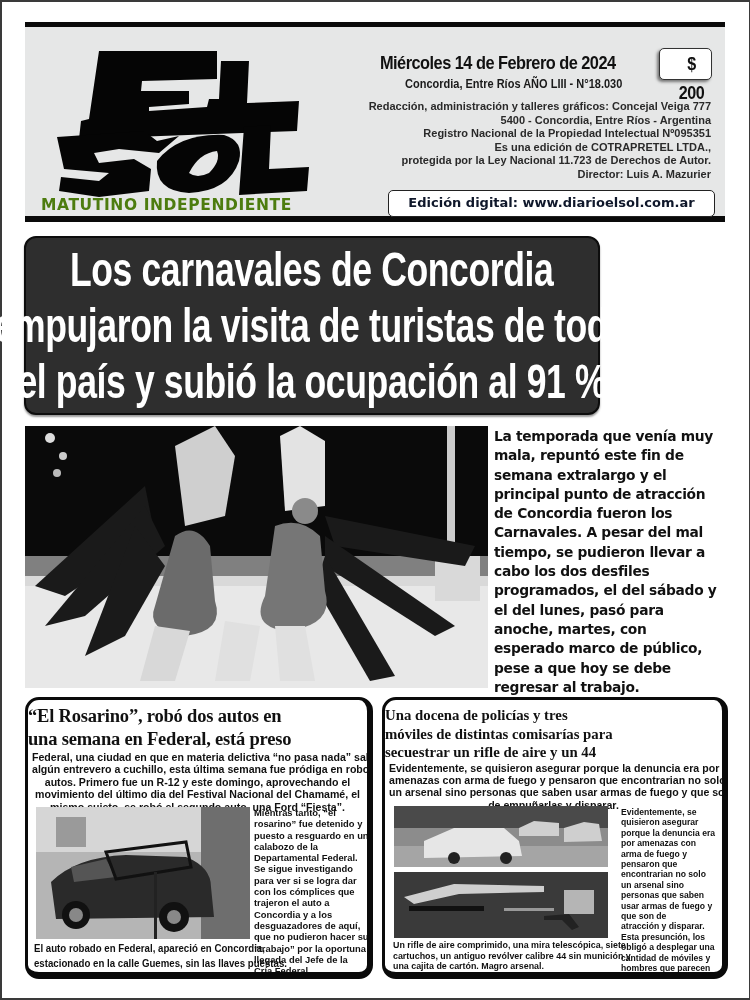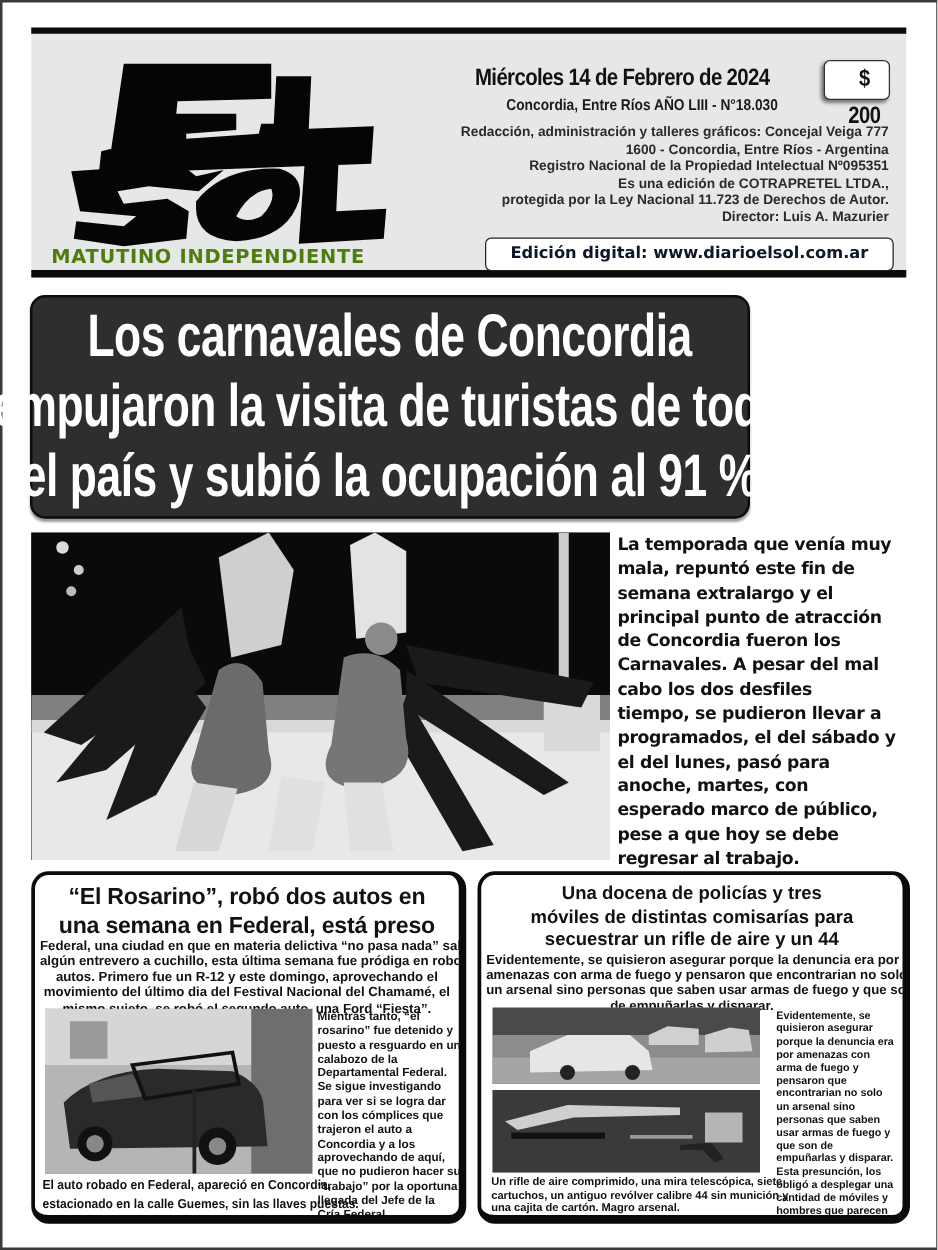--- a/index.html
+++ b/index.html
@@ -87,21 +87,21 @@
   
   .story {
     position: absolute; top: 697px; height: 282px; background: #fff;
     border: 3px solid #0a0a0a; border-right-width: 6px; border-bottom-width: 7px;
     border-radius: 14px; overflow: hidden;
   }
   .story-left { left: 25px; width: 348px; }
   .story-right { left: 382px; width: 346px; }
 
   .story-title {
-    text-align: center; font-family: Liberation Sans, sans-serif; font-weight: bold;
+    font-family: Liberation Serif, serif; font-weight: bold;
     color: #111;
   }
   .story-left .story-title { font-size: 18.5px; line-height: 23px; margin-top: 5px; letter-spacing: -0.2px; }
   .story-right .story-title { font-size: 14.8px; line-height: 18.5px; margin-top: 6px; }
   .story-title div { white-space: nowrap; }
 
   .story-intro {
     text-align: center; font-weight: bold; font-size: 10.6px; line-height: 12.4px;
     color: #111; padding: 0 4px; margin-top: 0px;
   }
@@ -159,21 +159,21 @@
     </svg>
   </div>
   <div class="tagline">MATUTINO INDEPENDIENTE</div>
 
   <div class="date-line">Miércoles 14 de Febrero de 2024</div>
   <div class="place-line">Concordia, Entre Ríos AÑO LIII - N°18.030</div>
   <div class="price-badge"><span>$ 200</span></div>
 
   <div class="credits">
     <div>Redacción, administración y talleres gráficos: Concejal Veiga 777</div>
-    <div>1600 - Concordia, Entre Ríos - Argentina</div>
+    <div>5400 - Concordia, Entre Ríos - Argentina</div>
     <div>Registro Nacional de la Propiedad Intelectual Nº095351</div>
     <div>Es una edición de COTRAPRETEL LTDA.,</div>
     <div>protegida por la Ley Nacional 11.723 de Derechos de Autor.</div>
     <div>Director: Luis A. Mazurier</div>
   </div>
 
   <div class="digital-box">Edición digital: www.diarioelsol.com.ar</div>
 </header>
 
 <section class="headline-box">
@@ -217,22 +217,22 @@
   </svg>
 </figure>
 
 <div class="lead-text">
   <div>La temporada que venía muy</div>
   <div>mala, repuntó este fin de</div>
   <div>semana extralargo y el</div>
   <div>principal punto de atracción</div>
   <div>de Concordia fueron los</div>
   <div>Carnavales. A pesar del mal</div>
+  <div>tiempo, se pudieron llevar a</div>
   <div>cabo los dos desfiles</div>
-  <div>tiempo, se pudieron llevar a</div>
   <div>programados, el del sábado y</div>
   <div>el del lunes, pasó para</div>
   <div>anoche, martes, con</div>
   <div>esperado marco de público,</div>
   <div>pese a que hoy se debe</div>
   <div>regresar al trabajo.</div>
 </div>
 
 <article class="story story-left">
   <h2 class="story-title">
@@ -270,21 +270,21 @@
     <div>Mientras tanto, “el</div>
     <div>rosarino” fue detenido y</div>
     <div>puesto a resguardo en un</div>
     <div>calabozo de la</div>
     <div>Departamental Federal.</div>
     <div>Se sigue investigando</div>
     <div>para ver si se logra dar</div>
     <div>con los cómplices que</div>
     <div>trajeron el auto a</div>
     <div>Concordia y a los</div>
-    <div>aprovechando de aquí,</div>
+    <div>desguazadores de aquí,</div>
     <div>que no pudieron hacer su</div>
     <div>“trabajo” por la oportuna</div>
     <div>llegada del Jefe de la</div>
     <div>Cría Federal.</div>
   </div>
 </article>
 
 <article class="story story-right">
   <h2 class="story-title">
     <div>Una docena de policías y tres</div>
@@ -329,21 +329,21 @@
     <div>quisieron asegurar</div>
     <div>porque la denuncia era</div>
     <div>por amenazas con</div>
     <div>arma de fuego y</div>
     <div>pensaron que</div>
     <div>encontrarian no solo</div>
     <div>un arsenal sino</div>
     <div>personas que saben</div>
     <div>usar armas de fuego y</div>
     <div>que son de</div>
-    <div>empuñarlas y disparar.</div>
+    <div>atracción y disparar.</div>
     <div>Esta presunción, los</div>
     <div>obligó a desplegar una</div>
     <div>cantidad de móviles y</div>
     <div>hombres que parecen</div>
     <div>excesiva a la luz de lo</div>
 
   </div>
 </article>
 
 </body></html>

